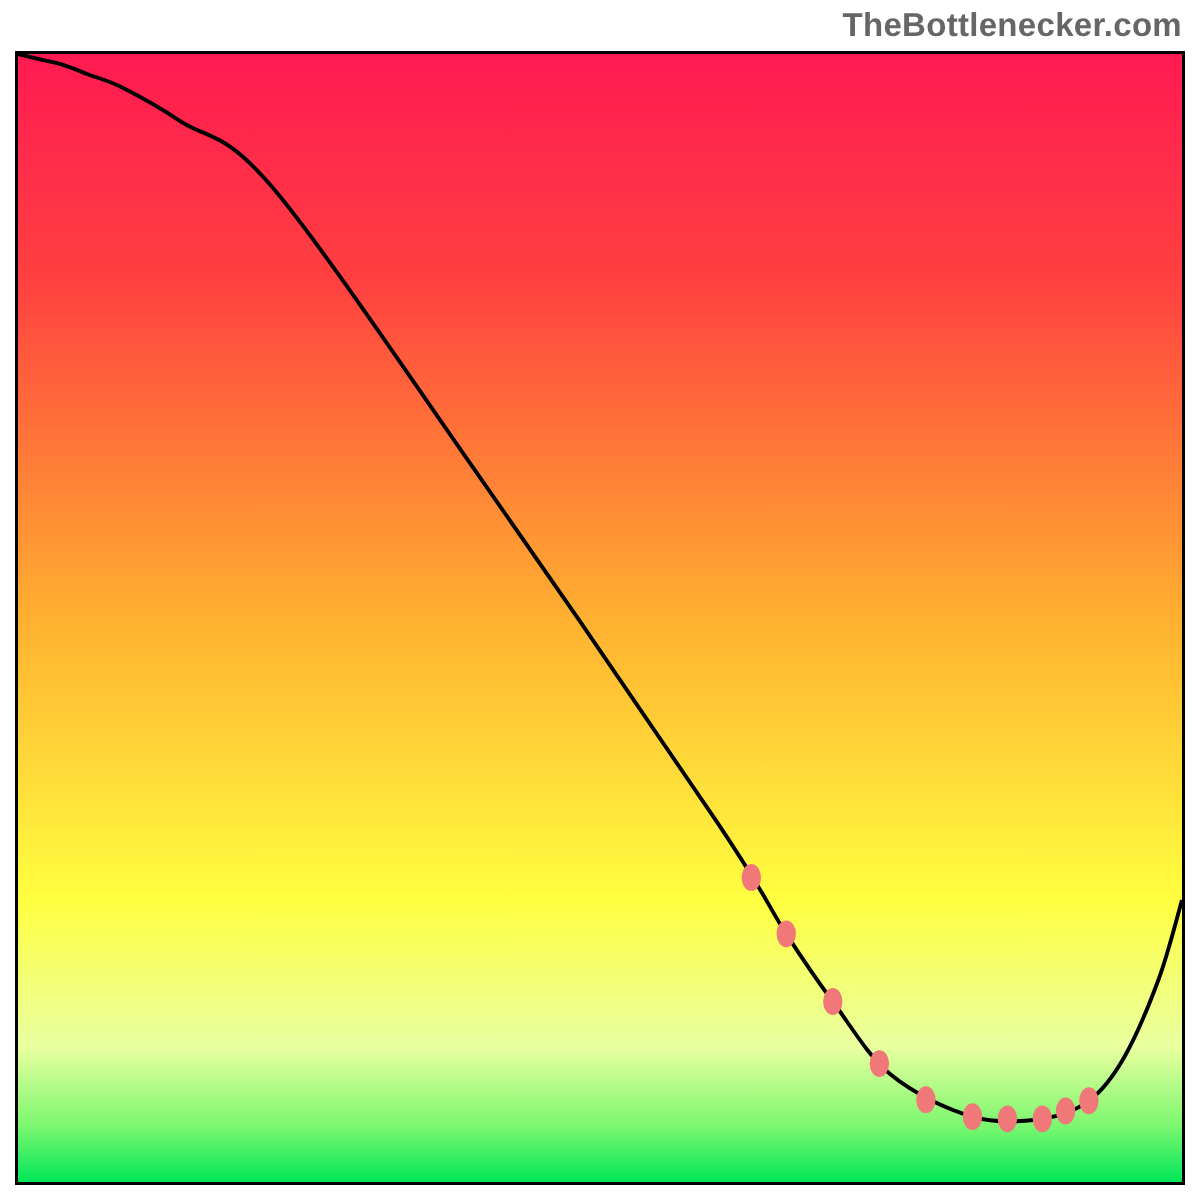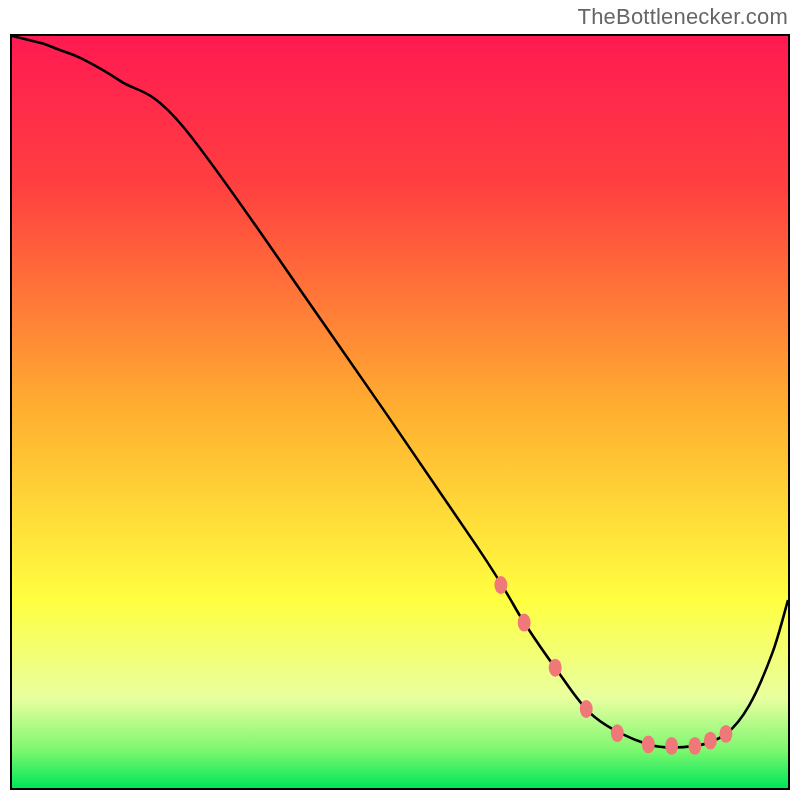--- a/index.html
+++ b/index.html
@@ -14,21 +14,21 @@
   .chart-wrap {
     position: relative;
     width: 800px;
     height: 800px;
   }
   .watermark {
     position: absolute;
     top: 4px;
     right: 12px;
     font-size: 22px;
-    font-weight: 400;
+    font-weight: 700;
     color: #666666;
     letter-spacing: 0.2px;
   }
   .plot-area {
     position: absolute;
     left: 10px;
     top: 34px;
     width: 780px;
     height: 756px;
     border: 2px solid #000000;

